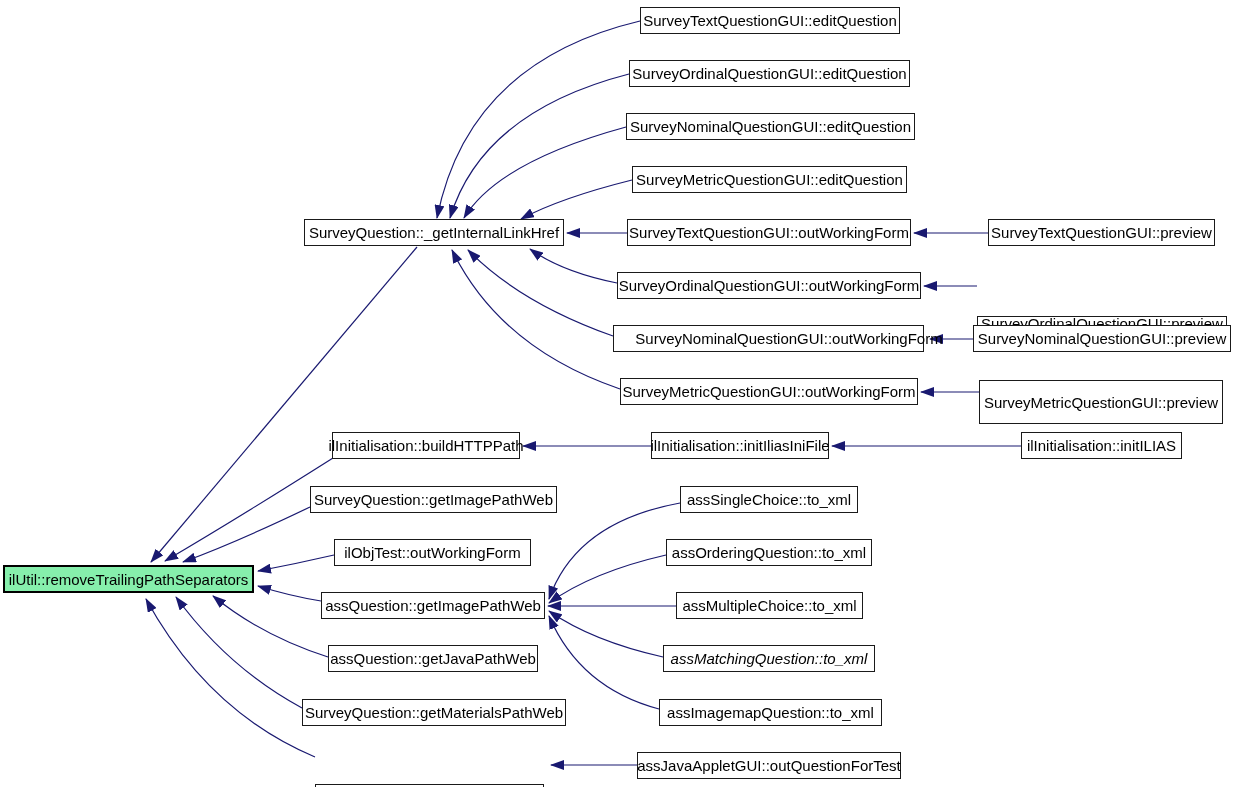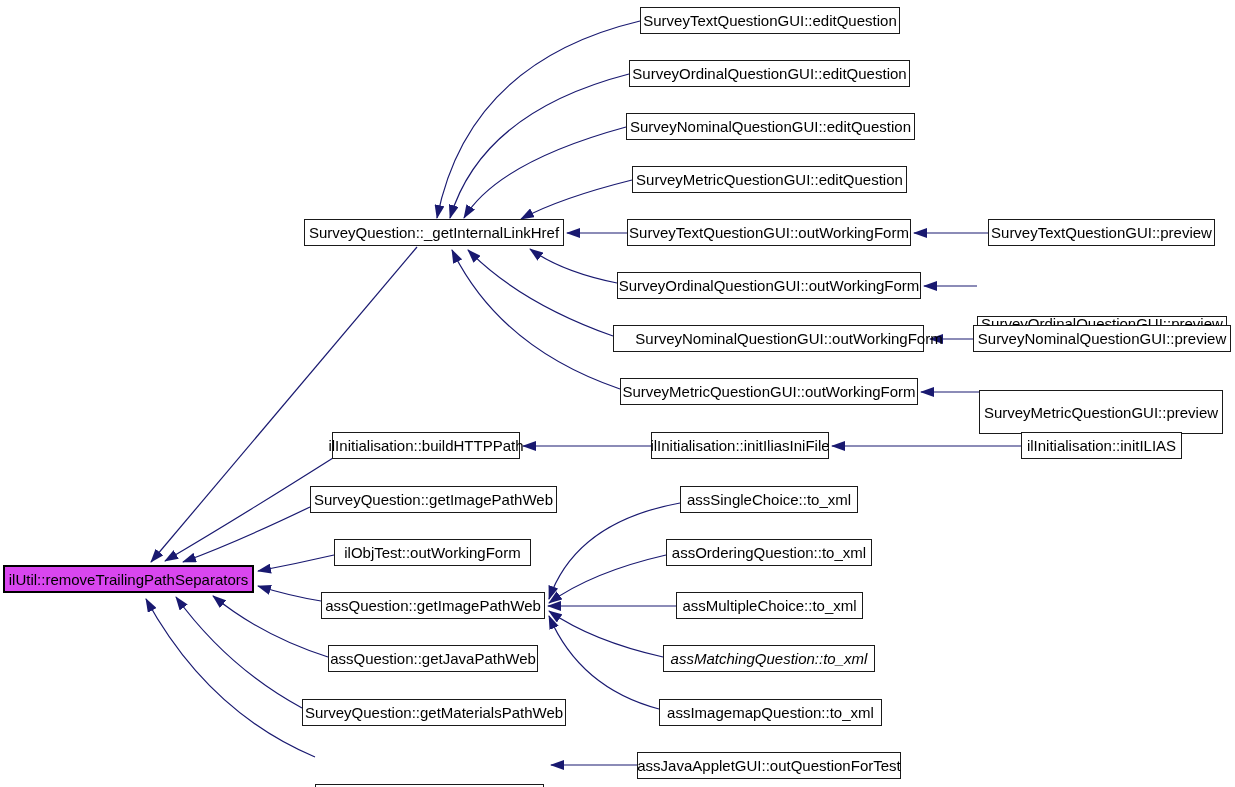--- a/index.html
+++ b/index.html
@@ -17,21 +17,21 @@
     display:flex;align-items:center;justify-content:center;
     box-sizing:border-box;
     background:#ffffff;
     border:1px solid #1a1a1a;
     color:#000000;
     font-size:15px;
     white-space:nowrap;
     cursor:pointer;
   }
   .node.highlight{
-    background:#d946ef;
+    background:#86efac;
     border:2px solid #000000;
     cursor:default;
   }
 </style>
 </head>
 <body>
 
 <div class="canvas">
   <svg id="edges" viewBox="0 0 1235 787" xmlns="http://www.w3.org/2000/svg">
     <defs>
@@ -101,21 +101,21 @@
       </div>
       <div class="node" style="left: 988px; top: 219px; width: 227px; height: 27px;">
         <span>SurveyTextQuestionGUI::preview</span>
       </div>
       <div class="node" style="left: 977px; top: 272px; width: 250px; height: 14px; margin-top: 44px;">
         <span>SurveyOrdinalQuestionGUI::preview</span>
       </div>
       <div class="node" style="left: 973px; top: 325px; width: 258px; height: 27px;">
         <span>SurveyNominalQuestionGUI::preview</span>
       </div>
-      <div class="node" style="left: 979px; top: 390px; width: 244px; height: 44px;">
+      <div class="node" style="left: 979px; top: 380px; width: 244px; height: 44px;">
         <span>SurveyMetricQuestionGUI::preview</span>
       </div>
       <div class="node" style="left: 332px; top: 432px; width: 188px; height: 27px;">
         <span>ilInitialisation::buildHTTPPath</span>
       </div>
       <div class="node" style="left: 651px; top: 432px; width: 178px; height: 27px;">
         <span>ilInitialisation::initIliasIniFile</span>
       </div>
       <div class="node" style="left: 1021px; top: 432px; width: 161px; height: 27px;">
         <span>ilInitialisation::initILIAS</span>

